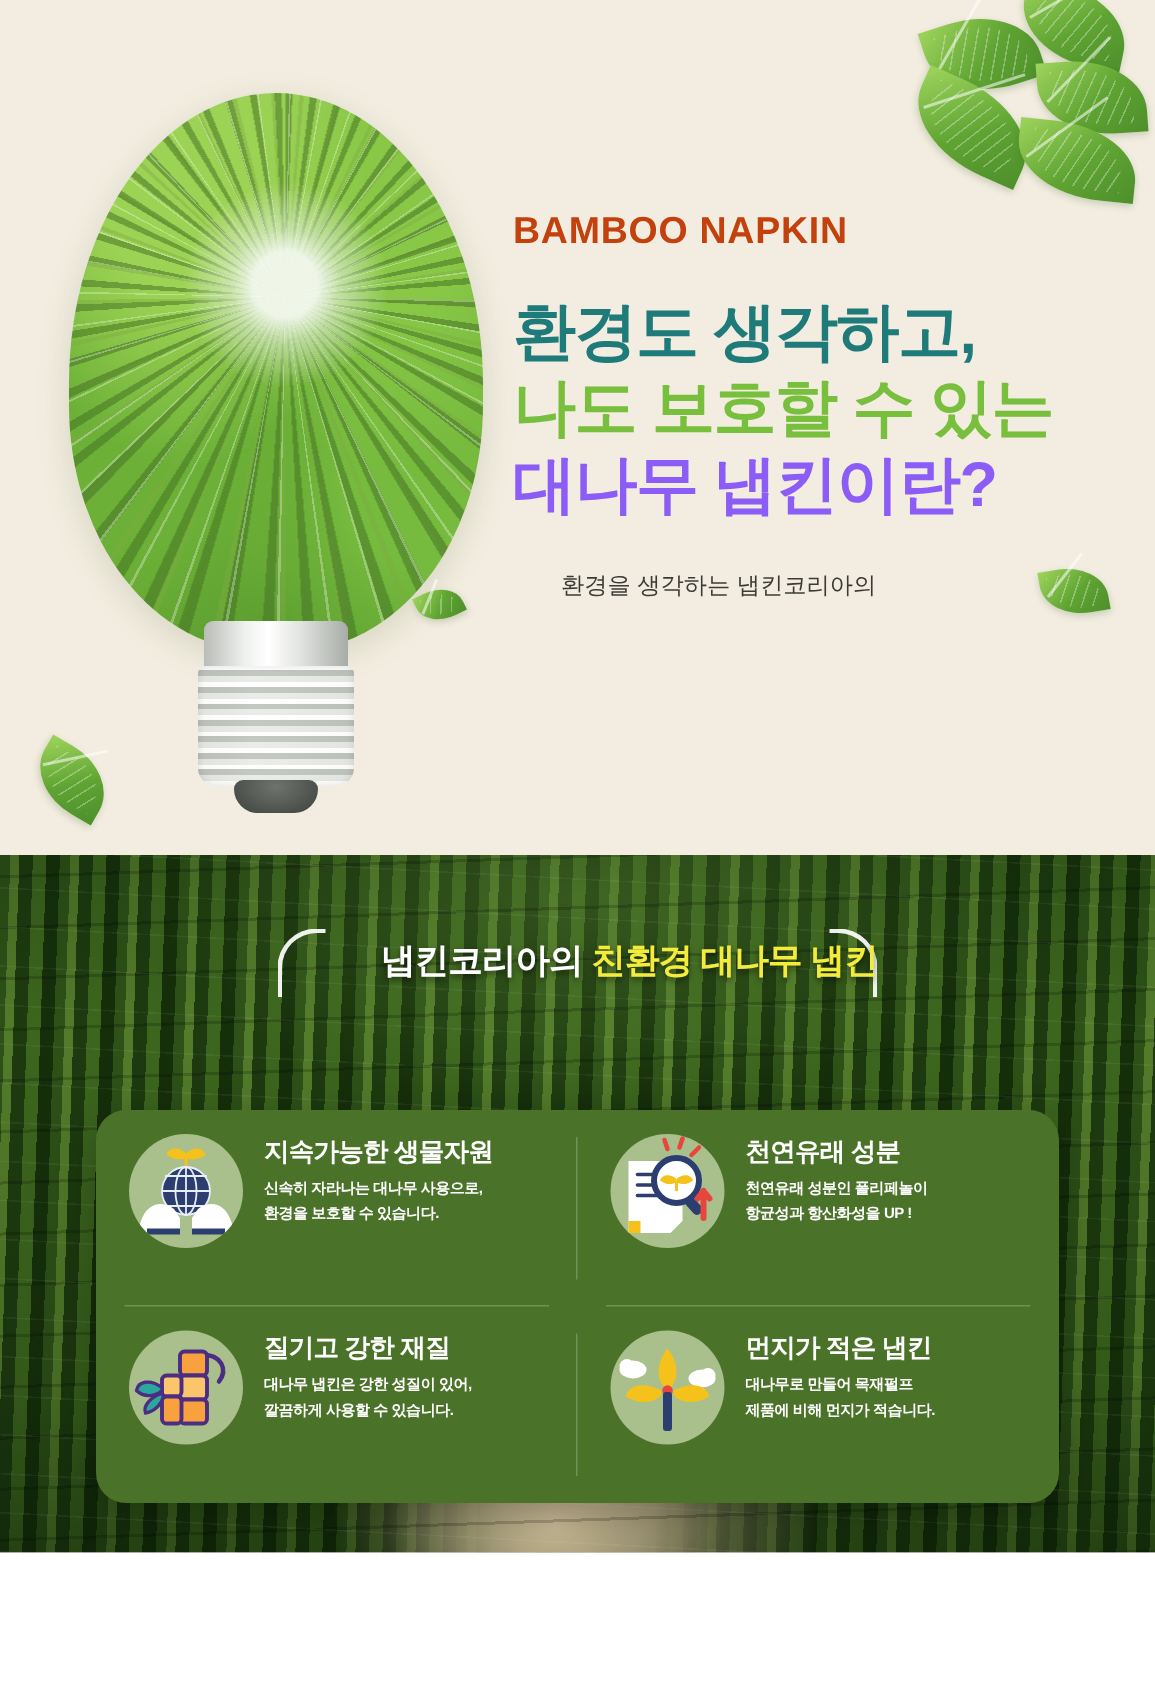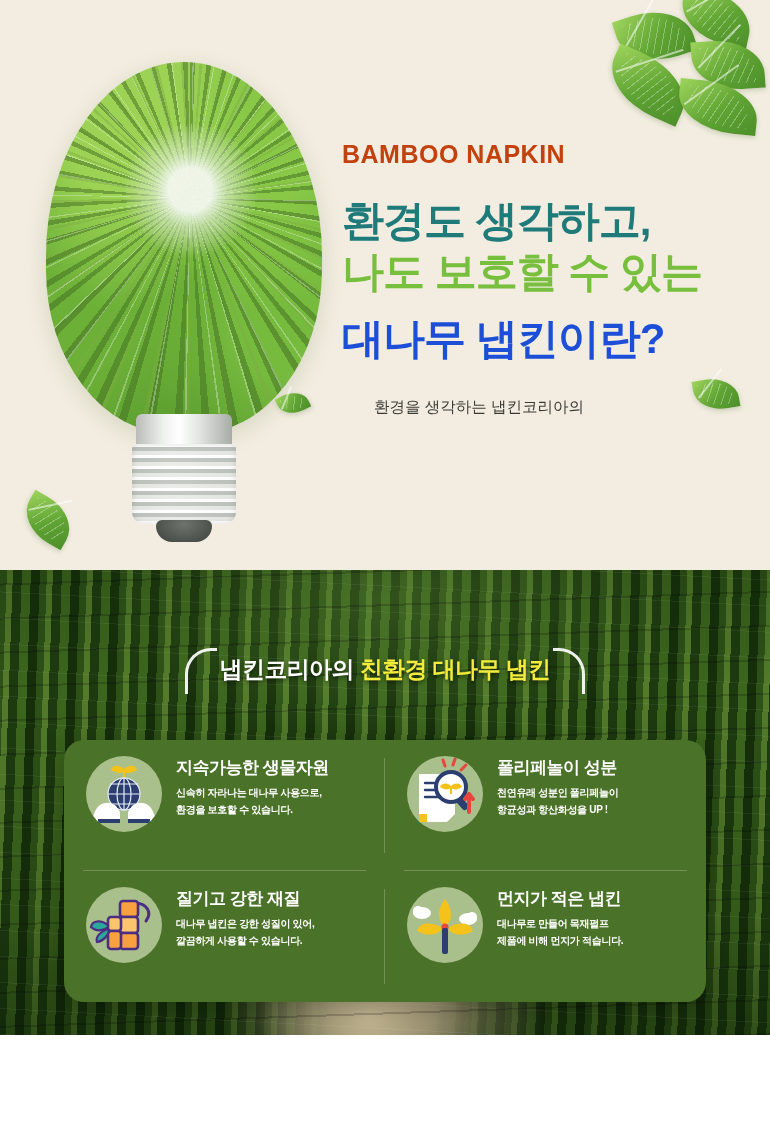--- a/index.html
+++ b/index.html
@@ -115,21 +115,21 @@
     font-size:25px; font-weight:bold; color:#c2410c; letter-spacing:.5px;
     font-family:"Liberation Sans", sans-serif;
   }
   .headline{ margin-top:26px; }
   .headline .line{
     font-size:42px; font-weight:bold; line-height:1.22;
     letter-spacing:-1px; white-space:nowrap;
   }
   .line-1{ color:#1f7a7a; }
   .line-2{ color:#79bf3e; }
-  .line-3{ color:#1d4ed8;margin-top:16px; }
+  .line-3{ color:#8b5cf6; }
   .sub{
     margin-top:30px; font-size:15.5px; line-height:1.6;
     color:#3b3b36; font-weight:500;margin-left:32px;
   }
 
   
   .photo-section{
     position:absolute; left:0; top:570px; width:770px; height:465px;
     overflow:hidden;
     background:
@@ -150,22 +150,22 @@
   }
   .photo-section::after{
     content:""; position:absolute; inset:0;
     background:
       repeating-linear-gradient(3deg, rgba(255,255,255,.05) 0 1px, rgba(0,0,0,0) 1px 26px),
       repeating-linear-gradient(-2deg, rgba(0,0,0,.18) 0 2px, rgba(0,0,0,0) 2px 34px);
   }
 
   
   .section-head{
-    position:absolute; left:185px; top:648px; width:400px; height:58px;
-    z-index:3; text-align:center;
+    position:absolute; left:185px; top:619px; width:400px; height:58px;
+    z-index:3; text-align:right;
   }
   .bracket{
     position:absolute; left:0; top:0; width:400px; height:46px;
     border:3px solid rgba(255,255,255,.92);
     border-bottom:none;
     border-radius:26px 26px 0 0;
   }
   .bracket::after{
     content:""; position:absolute; left:46px; top:-5px; width:308px; height:8px;
     background:transparent;
@@ -336,21 +336,21 @@
           <rect x="52" y="42" width="7" height="13" rx="3" transform="rotate(-42 55 48)" fill="#2C3E70"></rect>
           <g stroke="#E8453C" stroke-width="3" stroke-linecap="round">
             <line x1="38" y1="10" x2="36" y2="4"></line>
             <line x1="46" y1="9" x2="48" y2="3"></line>
             <line x1="54" y1="14" x2="59" y2="9"></line>
           </g>
           <path d="M62 56 V38 M62 38 l-4 5 M62 38 l4 5" stroke="#E8453C" stroke-width="4" fill="none" stroke-linecap="round"></path>
         </svg>
       </div>
       <div class="card-text">
-        <div class="card-title">폴리페놀이 성분</div>
+        <div class="card-title">천연유래 성분</div>
         <div class="card-desc">천연유래 성분인 폴리페놀이</div>
         <div class="card-desc">항균성과 항산화성을 UP !</div>
       </div>
     </div>
 
     <div class="card b-right">
       <div class="icon-circle">
         <svg class="ico" viewBox="0 0 76 76" xmlns="http://www.w3.org/2000/svg">
           <path d="M48 16 C62 16 66 26 60 34" stroke="#4B2E83" stroke-width="3" fill="none" stroke-linecap="round"></path>
           <g stroke="#4B2E83" stroke-width="2.6">

